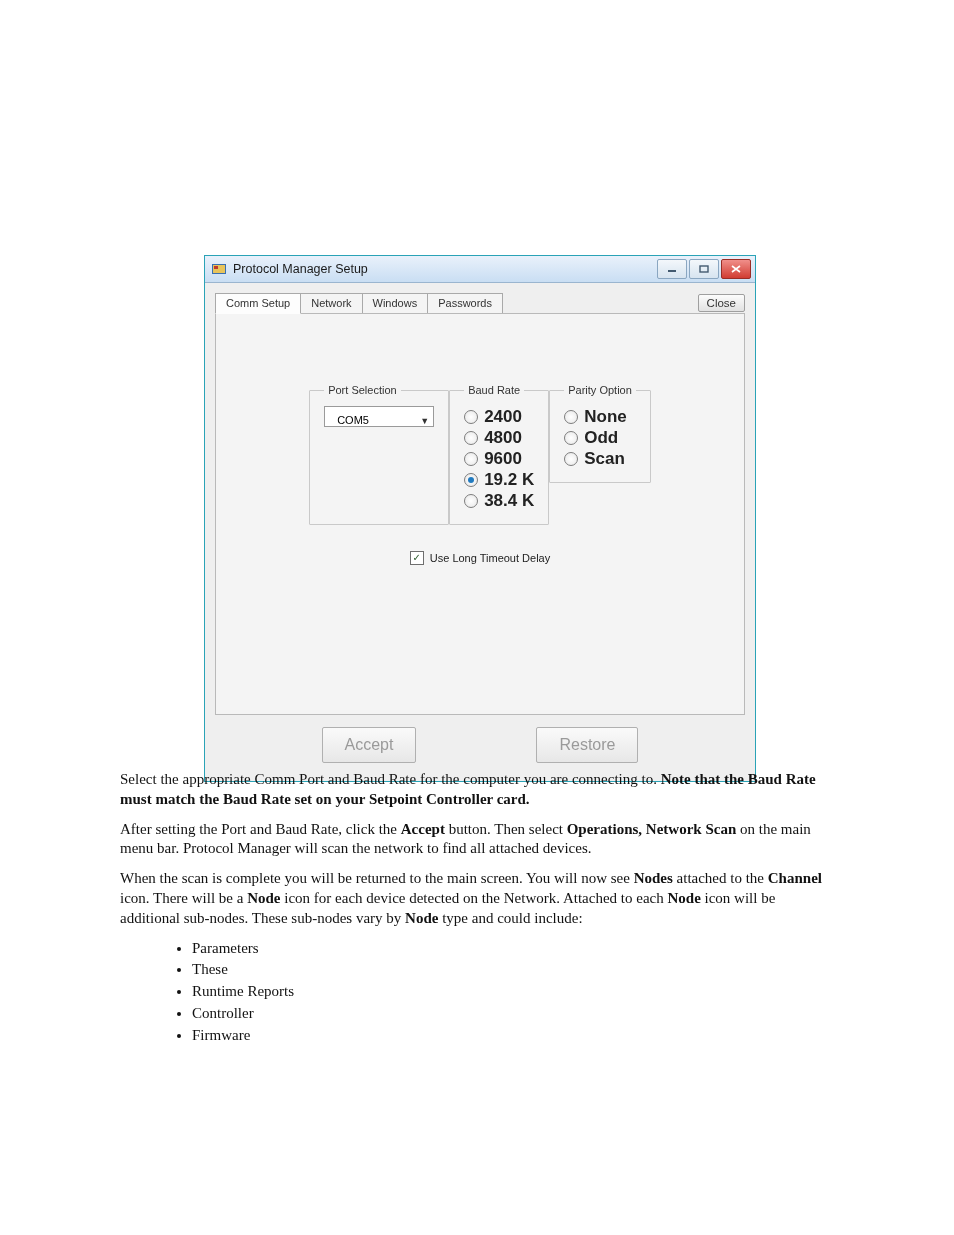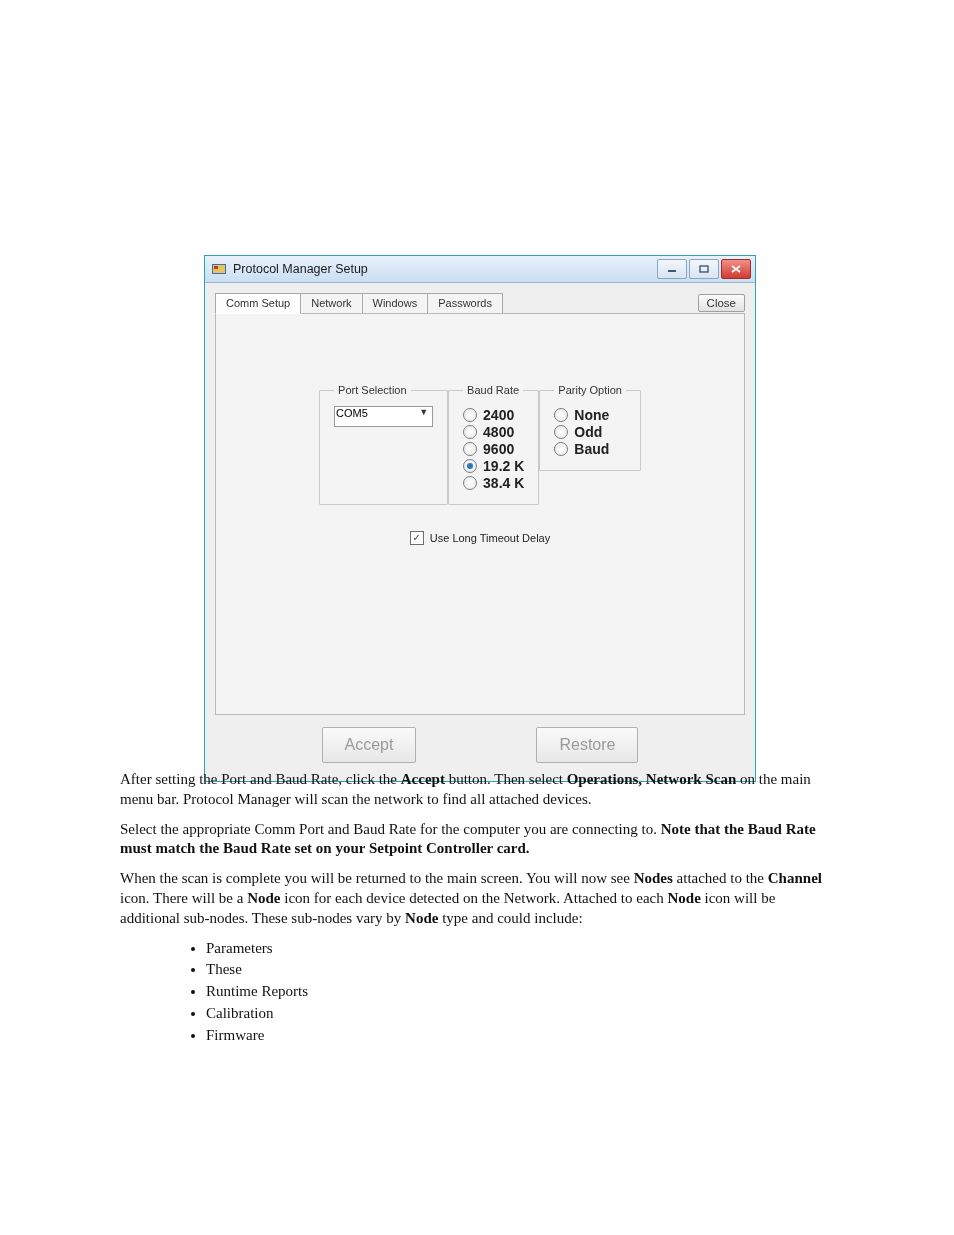--- a/index.html
+++ b/index.html
@@ -115,33 +115,33 @@
     font-size: 11px;
     color: #333;
     padding: 0 4px;
   }
   .combo {
     border: 1px solid #9a9a9a;
     background: #fff;
     width: 92px;
     height: 19px;
     display: flex;
-    align-items: flex-start;
+    align-items: flex-end;
     justify-content: space-between;
-    padding: 0 4px 0 1px;
+    padding: 0 4px 0 12px;
     font-size: 11px;
   }
   .combo .caret {
     font-size: 9px;
     color: #333;
   }
   .opt {
     display: flex;
     align-items: center;
-    font-size: 14px;
+    font-size: 17px;
     color: #222;
     margin: 1px 0;
     gap: 6px;
   }
   .opt.bold { font-weight: bold; }
   .radio {
     width: 12px; height: 12px;
     border: 1px solid #7d7d7d;
     border-radius: 50%;
     background: radial-gradient(#fff,#e6e6e6);
@@ -196,21 +196,21 @@
     top: 760px;
     right: 120px;
     font-family: "Times New Roman", Times, serif;
     font-size: 15px;
     color: #111;
     line-height: 1.32;
   }
   .doc p { margin: 10px 0; }
   .doc .bold { font-weight: bold; }
   .doc ul { margin: 6px 0 6px 72px; padding: 0; }
-  .doc li { margin: 2px 14px; }
+  .doc li { margin: 2px 0; }
 </style>
 </head>
 <body>
 <div class="page">
 
 <div class="dialog">
   <div class="titlebar">
     <span class="app-icon">
       <svg viewBox="0 0 16 16" width="16" height="16">
         <rect x="1" y="3" width="14" height="10" fill="#3a6fb0"></rect>
@@ -288,51 +288,51 @@
           <div class="opt bold">
                 <span class="radio"></span>
                 <span>None</span>
               </div>
           <div class="opt bold">
                 <span class="radio"></span>
                 <span>Odd</span>
               </div>
           <div class="opt bold">
                 <span class="radio"></span>
-                <span>Baud</span>
+                <span>Scan</span>
               </div>
         </fieldset>
       </div>
 
       <div class="chkrow">
         <span class="chk">✓</span>
         <span>Use Long Timeout Delay</span>
       </div>
     </div>
 
     <div class="bottom-btns">
       <div class="big-btn">Accept</div>
       <div class="big-btn">Restore</div>
     </div>
   </div>
 </div>
 
 <div class="doc">
   <p>
-    <span>After setting the Port and Baud Rate, click the </span><span class="bold">Accept</span><span> button. Then select </span><span class="bold">Operations, Network Scan</span><span> on the main menu bar. Protocol Manager will scan the network to find all attached devices.</span>
+    <span>Select the appropriate Comm Port and Baud Rate for the computer you are connecting to. </span>
+    <span class="bold">Note that the Baud Rate must match the Baud Rate set on your Setpoint Controller card.</span>
   </p>
   <p>
-    <span>Select the appropriate Comm Port and Baud Rate for the computer you are connecting to. </span>
-    <span class="bold">Note that the Baud Rate must match the Baud Rate set on your Setpoint Controller card.</span>
+    <span>After setting the Port and Baud Rate, click the </span><span class="bold">Accept</span><span> button. Then select </span><span class="bold">Operations, Network Scan</span><span> on the main menu bar. Protocol Manager will scan the network to find all attached devices.</span>
   </p>
   <p>
     <span>When the scan is complete you will be returned to the main screen. You will now see </span><span class="bold">Nodes</span><span> attached to the </span><span class="bold">Channel</span><span> icon. There will be a </span><span class="bold">Node</span><span> icon for each device detected on the Network. Attached to each </span><span class="bold">Node</span><span> icon will be additional sub-nodes. These sub-nodes vary by </span><span class="bold">Node</span><span> type and could include:</span>
   </p>
   <ul>
     <li>Parameters</li>
     <li>These</li>
     <li>Runtime Reports</li>
-    <li>Calibration</li>
+    <li>Controller</li>
     <li>Firmware</li>
   </ul>
 </div>
 
 </div>
 
 </body></html>

